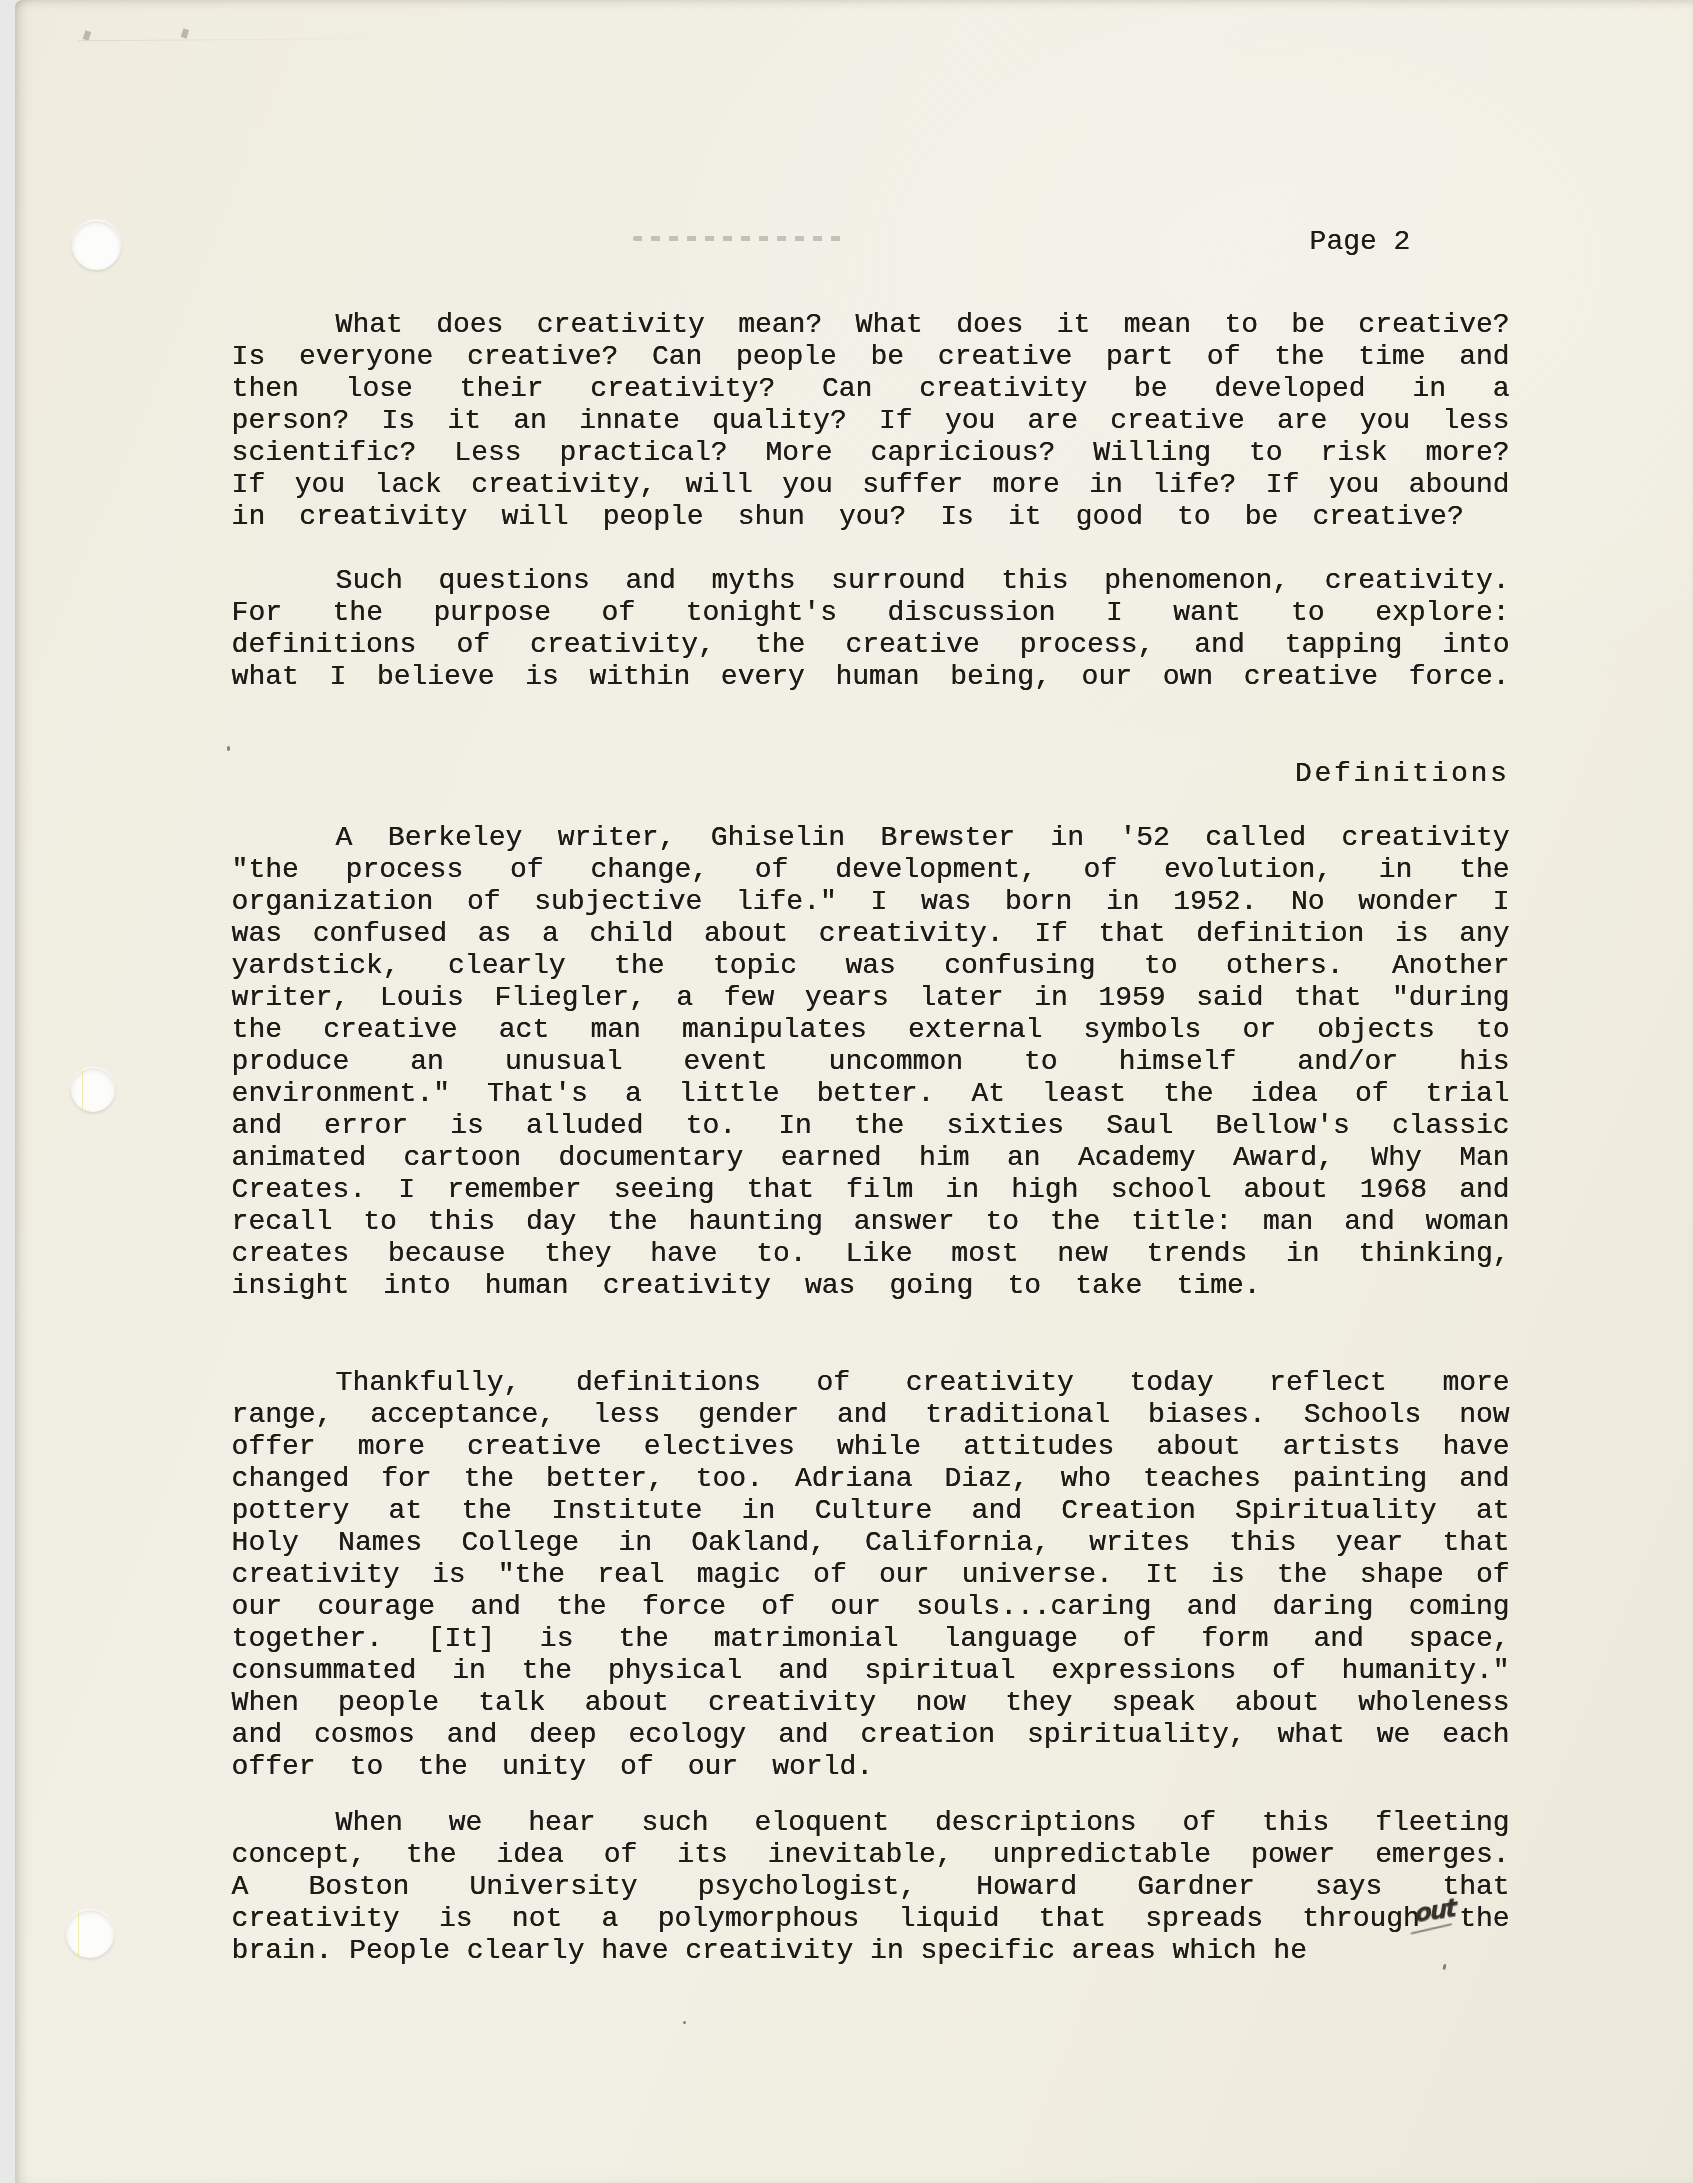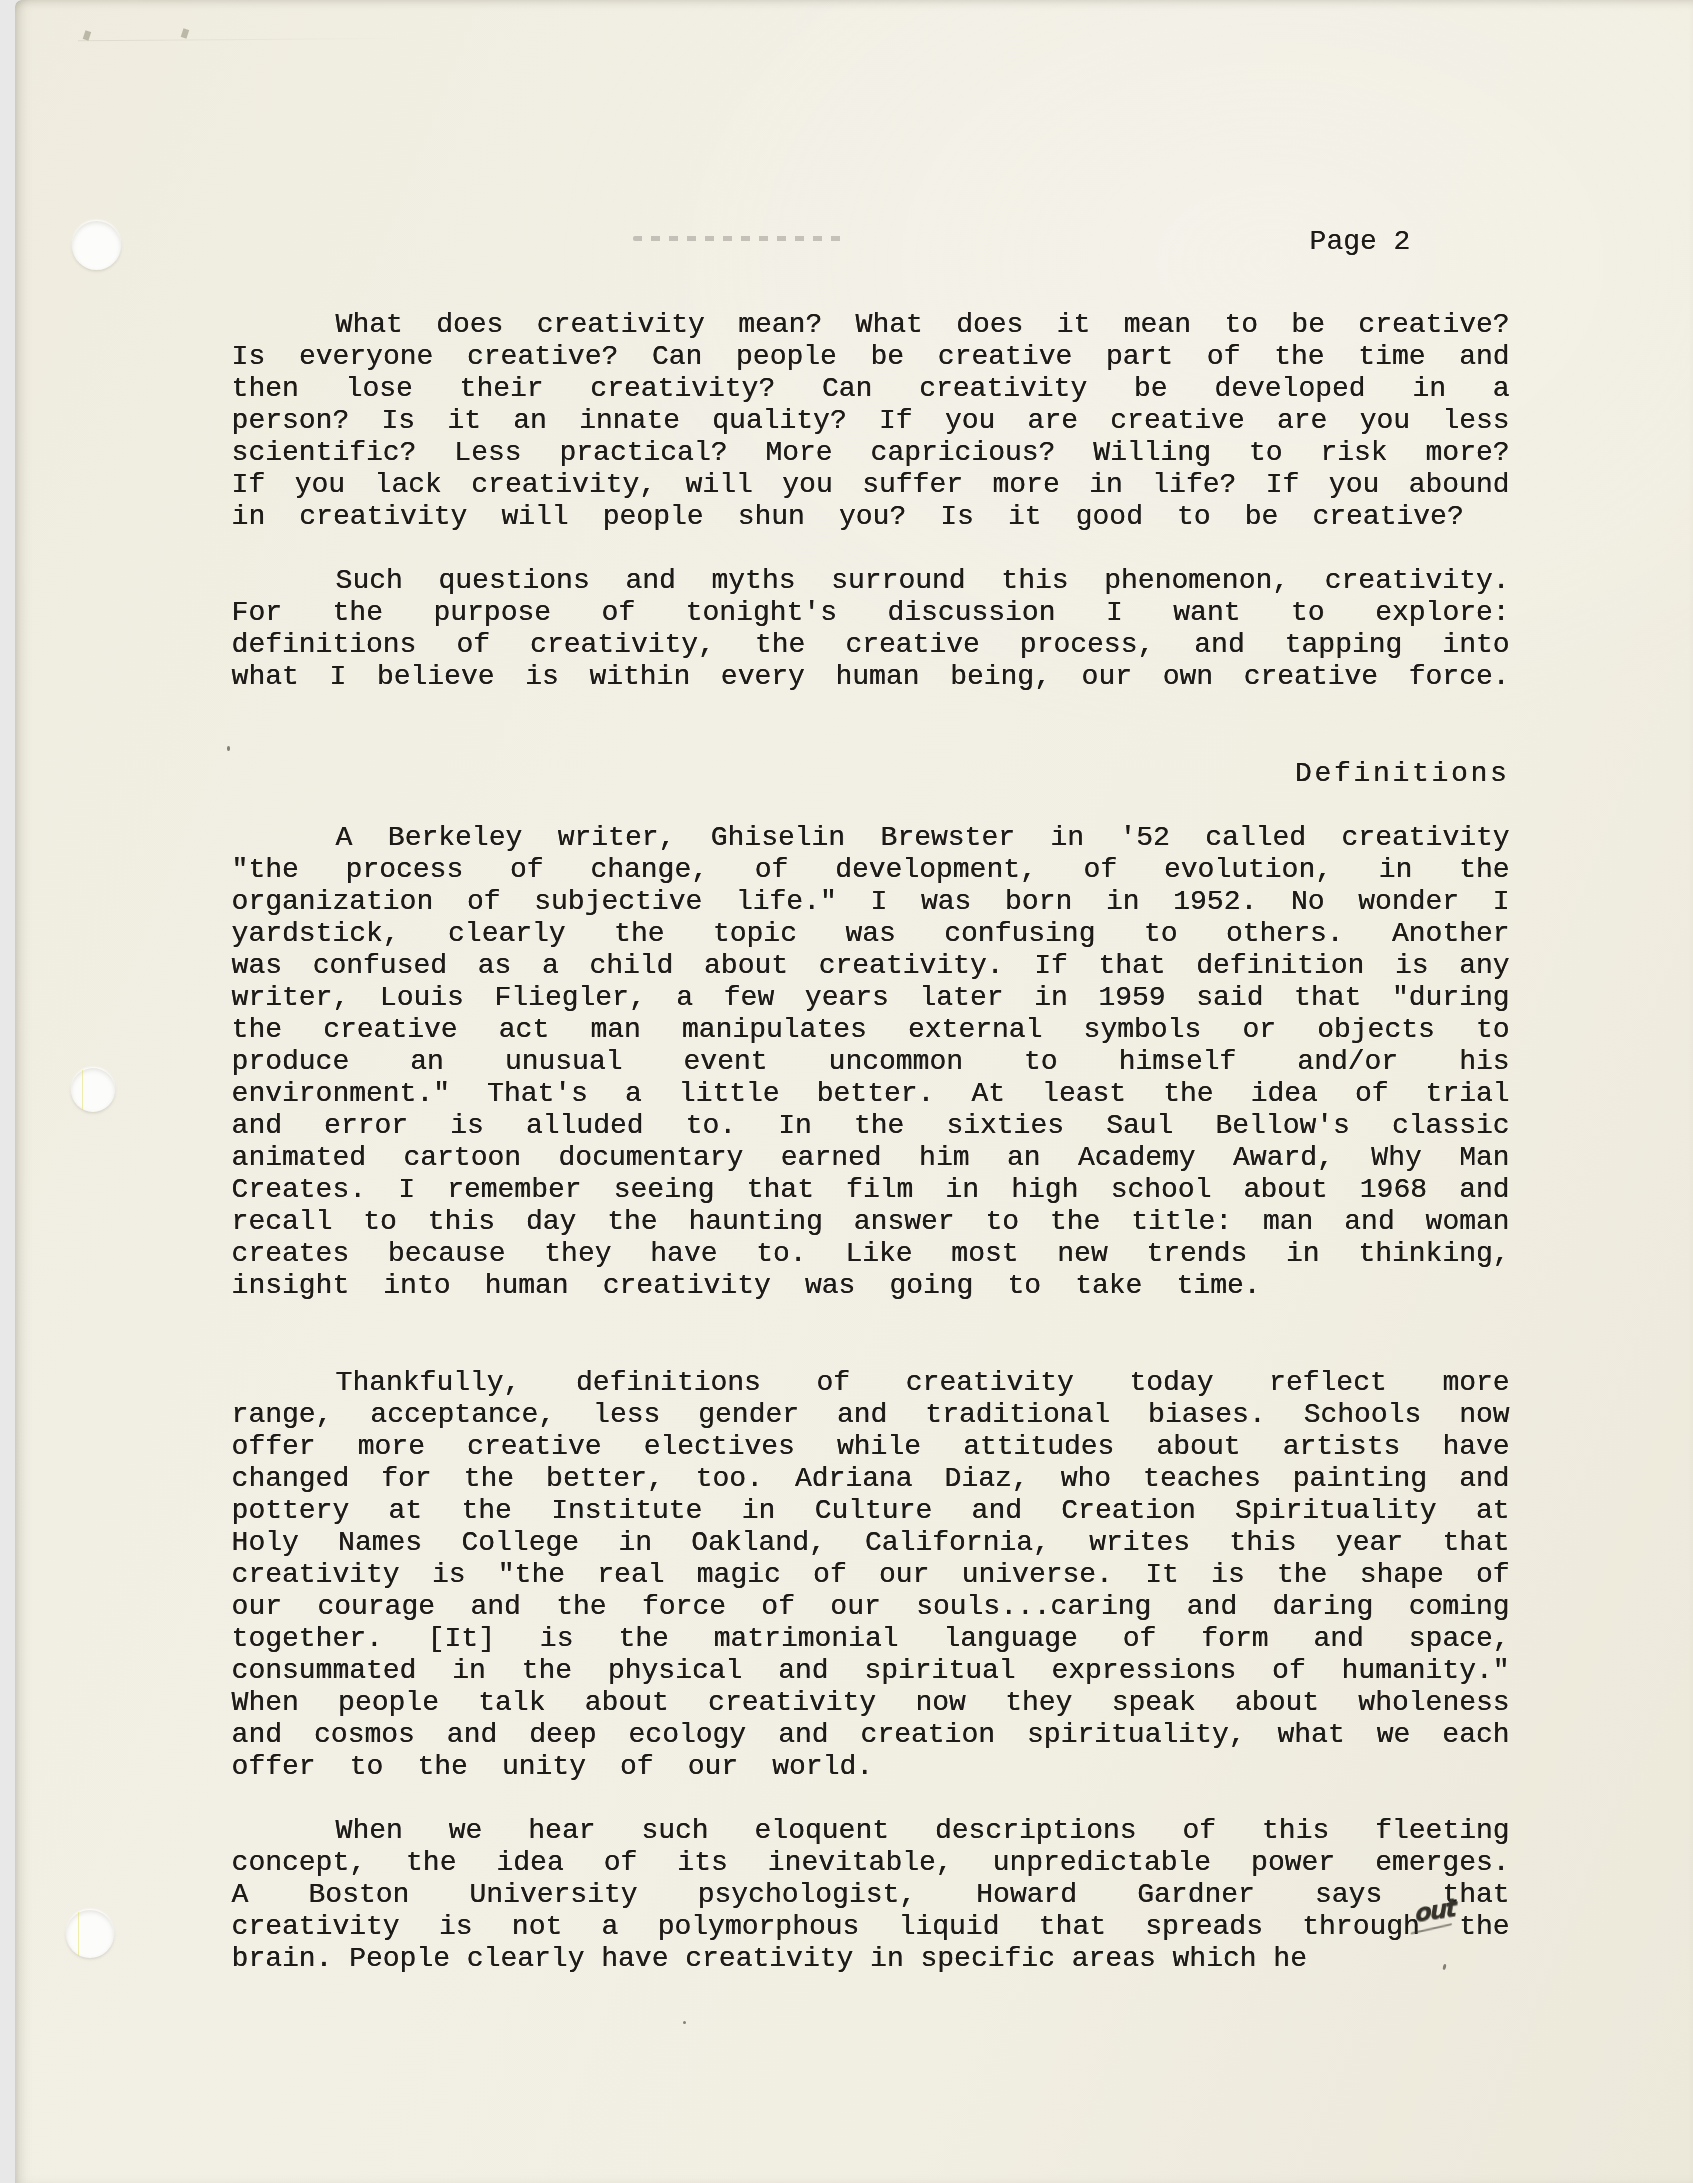--- a/index.html
+++ b/index.html
@@ -110,22 +110,22 @@
         <div class="line indent just">Such questions and myths surround this phenomenon, creativity.</div>
         <div class="line just">For the purpose of tonight's discussion I want to explore:</div>
         <div class="line just">definitions of creativity, the creative process, and tapping into</div>
         <div class="line just">what I believe is within every human being, our own creative force.</div>
       </div>
       <div class="heading" style="margin-top: 65px;">Definitions</div>
       <div class="para" style="margin-top: 32px;">
         <div class="line indent just">A Berkeley writer, Ghiselin Brewster in '52 called creativity</div>
         <div class="line just">"the process of change, of development, of evolution, in the</div>
         <div class="line just">organization of subjective life." I was born in 1952. No wonder I</div>
+        <div class="line just">was confused as a child about creativity. If that definition is any</div>
         <div class="line just">yardstick, clearly the topic was confusing to others. Another</div>
-        <div class="line just">was confused as a child about creativity. If that definition is any</div>
         <div class="line just">writer, Louis Fliegler, a few years later in 1959 said that "during</div>
         <div class="line just">the creative act man manipulates external symbols or objects to</div>
         <div class="line just">produce an unusual event uncommon to himself and/or his</div>
         <div class="line just">environment." That's a little better. At least the idea of trial</div>
         <div class="line just">and error is alluded to. In the sixties Saul Bellow's classic</div>
         <div class="line just">animated cartoon documentary earned him an Academy Award, <b>Why Man</b></div>
         <div class="line just"><b>Creates.</b> I remember seeing that film in high school about 1968 and</div>
         <div class="line just">recall to this day the haunting answer to the title: <b>man and woman</b></div>
         <div class="line just"><b>creates because they have to.</b> Like most new trends in thinking,</div>
         <div class="line nojust pad">insight into human creativity was going to take time.</div>
@@ -138,21 +138,21 @@
         <div class="line just">pottery at the Institute in Culture and Creation Spirituality at</div>
         <div class="line just">Holy Names College in Oakland, California, writes this year that</div>
         <div class="line just">creativity is "the real magic of our universe. It is the shape of</div>
         <div class="line just">our courage and the force of our souls...caring and daring coming</div>
         <div class="line just">together. [It] is the matrimonial language of form and space,</div>
         <div class="line just">consummated in the physical and spiritual expressions of humanity."</div>
         <div class="line just">When people talk about creativity now they speak about wholeness</div>
         <div class="line just">and cosmos and deep ecology and creation spirituality, what we each</div>
         <div class="line nojust pad">offer to the unity of our world.</div>
       </div>
-      <div class="para" style="margin-top: 32px;">
+      <div class="para" style="margin-top: 24px;">
         <div class="line indent just">When we hear such eloquent descriptions of this fleeting</div>
         <div class="line just">concept, the idea of its inevitable, unpredictable power emerges.</div>
         <div class="line just">A Boston University psychologist, Howard Gardner says that</div>
         <div class="line just">creativity is not a polymorphous liquid that spreads through the</div>
         <div class="line nojust">brain. People clearly have creativity in specific areas which he</div>
       </div>
     </div>
 
   <div class="annotation">out</div>
 

